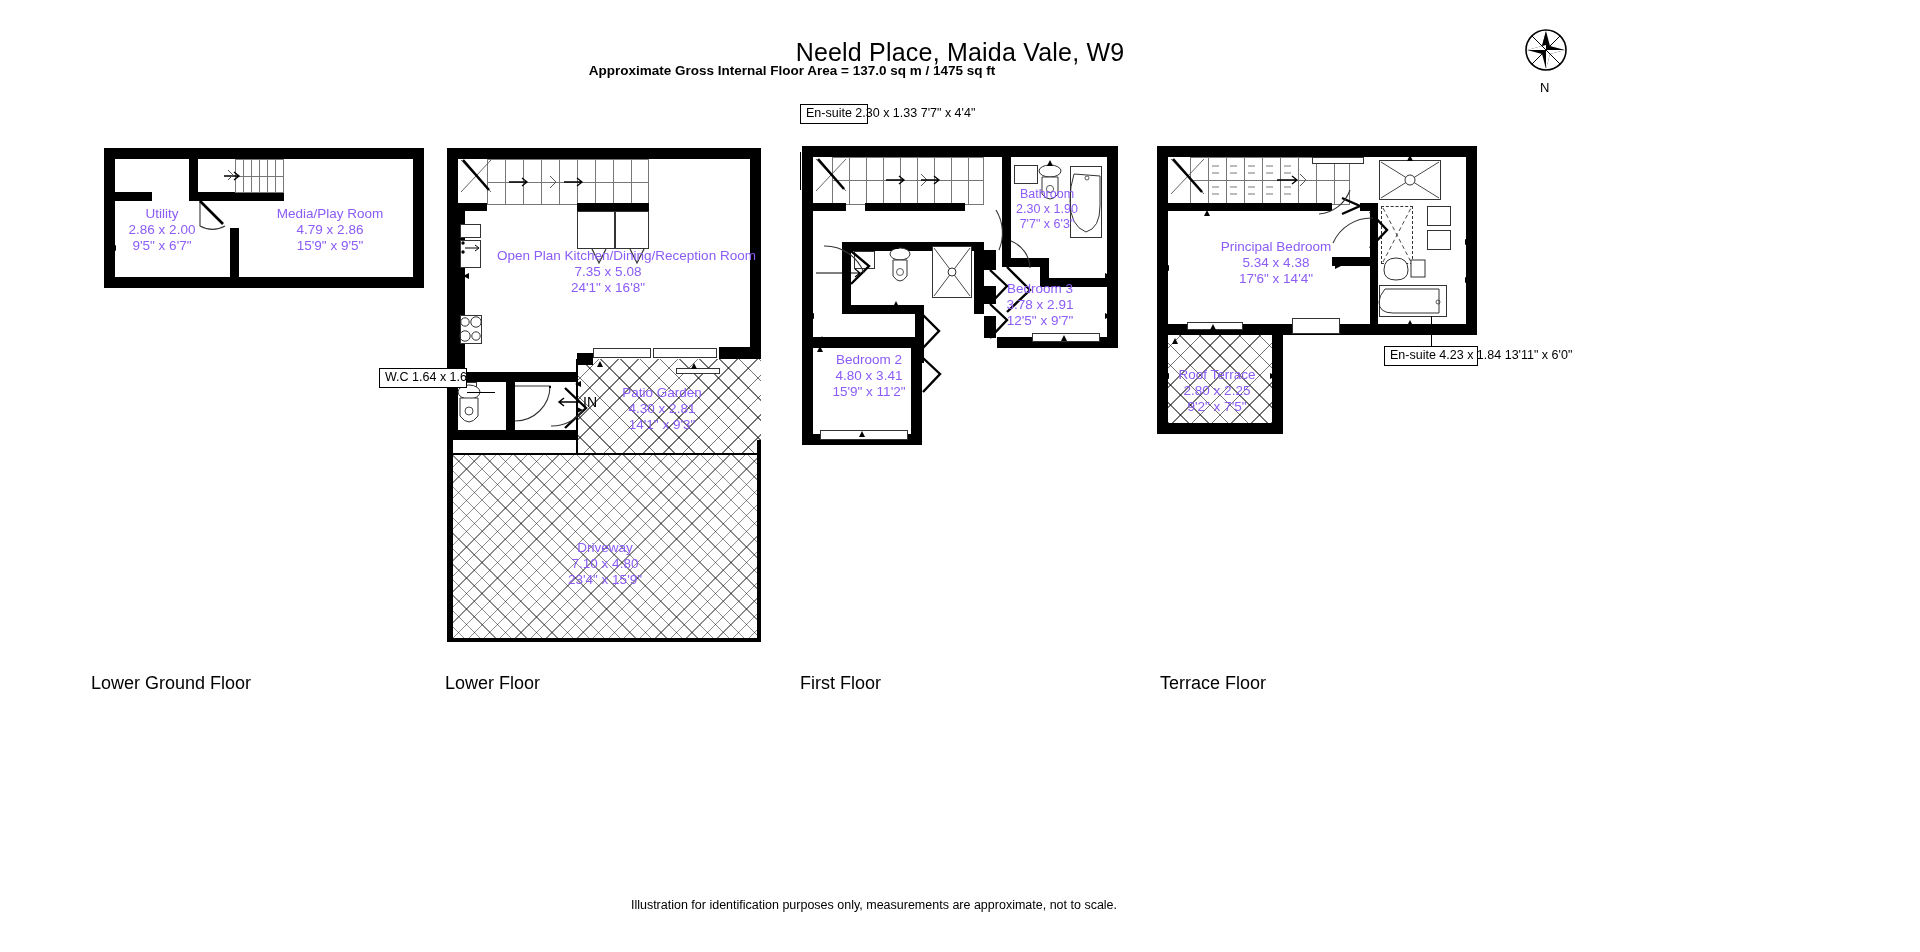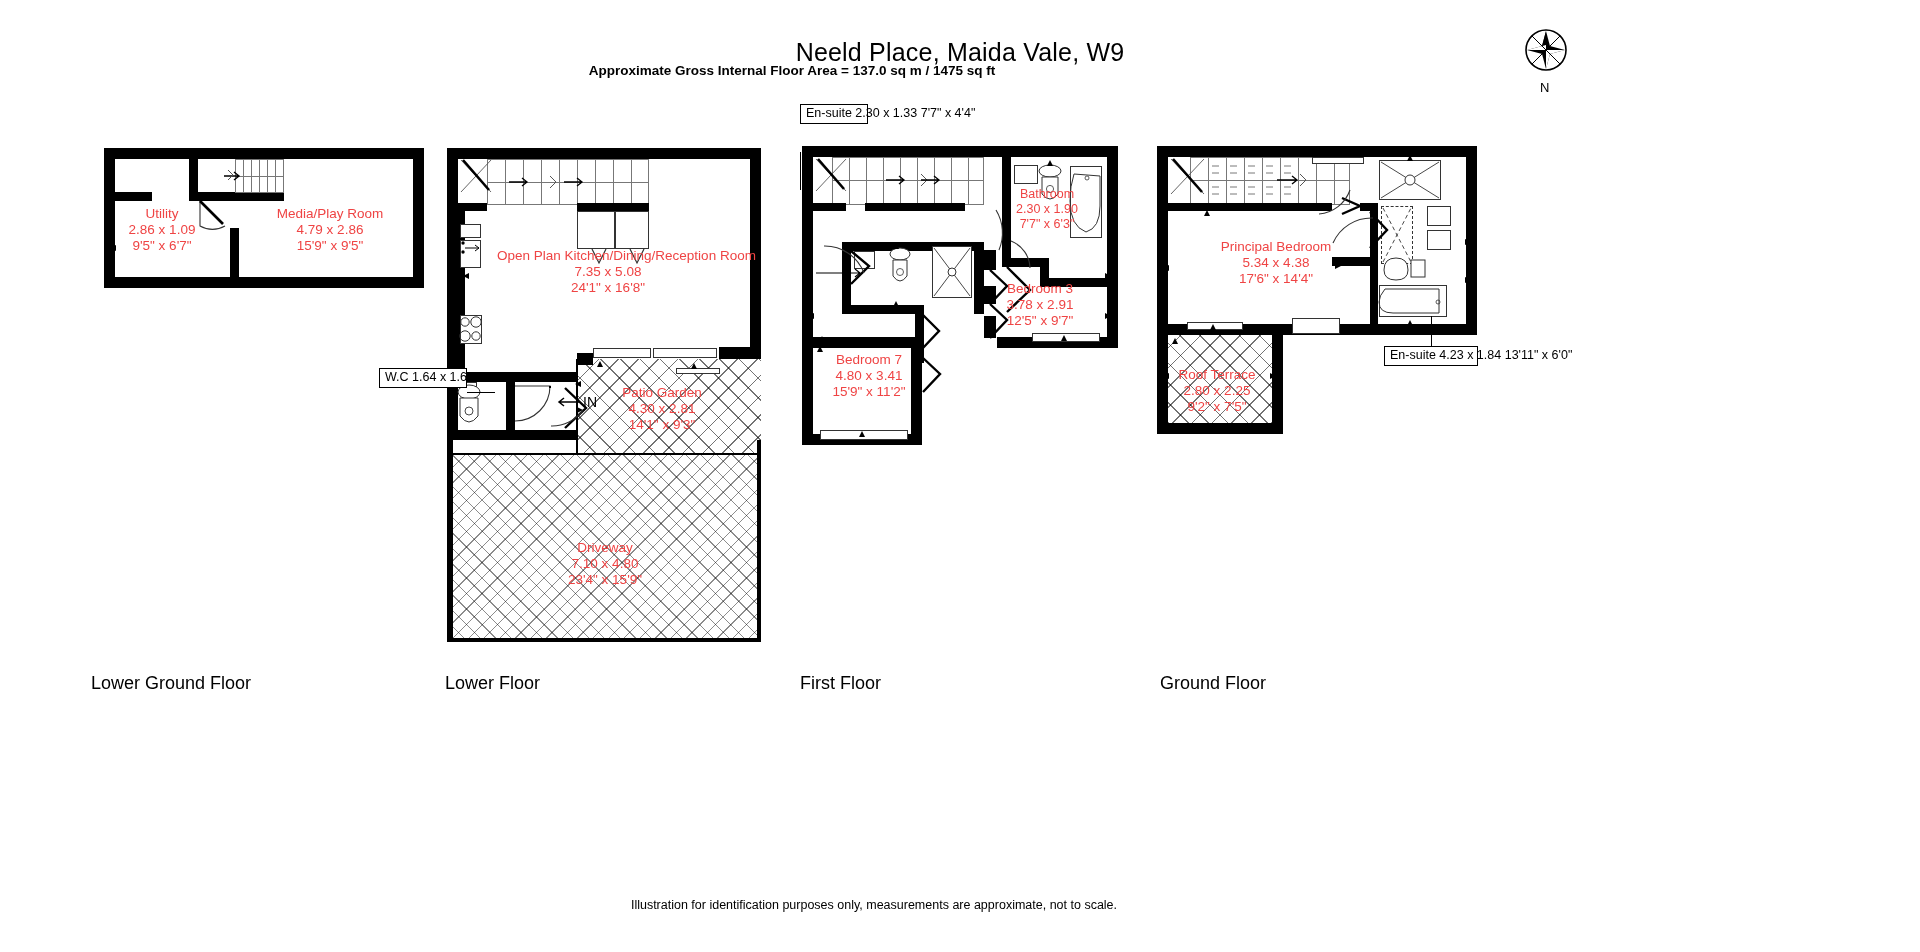--- a/index.html
+++ b/index.html
@@ -95,21 +95,21 @@
     background: #777;
   }
 
   
   .room-label {
     position: absolute;
     text-align: center;
     font-size: 13.5px;
     line-height: 16px;
     white-space: nowrap;
-    color: #ef4444;
+    color: #8b5cf6;
   }
   .room-label .rl-name { display: block; }
   .room-label .rl-m   { display: block; }
   .room-label .rl-ft  { display: block; }
 
   
   .callout {
     position: absolute;
     border: 1px solid #000;
     background: #fff;
@@ -200,21 +200,21 @@
     <path d="M96,53 L119,76" stroke="#000" stroke-width="2.6" fill="none"></path>
 
     <path d="M88,4 L85,10 L91,10 Z" fill="#000"></path>
     <path d="M31,131 L28,137 L34,137 Z" fill="#000"></path>
     <path d="M6,100 L12,97 L12,103 Z" fill="#000"></path>
   </svg>
 </div>
 
 <div class="room-label" style="left:107px; top:206px; width:110px;">
   <span class="rl-name">Utility</span>
-  <span class="rl-m">2.86 x 1.09</span>
+  <span class="rl-m">2.86 x 2.00</span>
   <span class="rl-ft">9'5" x 6'7"</span>
 </div>
 
 <div class="room-label" style="left:250px; top:206px; width:160px;">
   <span class="rl-name">Media/Play Room</span>
   <span class="rl-m">4.79 x 2.86</span>
   <span class="rl-ft">15'9" x 9'5"</span>
 </div>
 
 <div class="plan" id="plan-ground" style="left:447px; top:148px; width:314px; height:494px;">
@@ -445,21 +445,21 @@
   <span class="rl-ft">7'7" x 6'3"</span>
 </div>
 
 <div class="room-label" style="left:975px; top:281px; width:130px;">
   <span class="rl-name">Bedroom 3</span>
   <span class="rl-m">3.78 x 2.91</span>
   <span class="rl-ft">12'5" x 9'7"</span>
 </div>
 
 <div class="room-label" style="left:808px; top:352px; width:122px;">
-  <span class="rl-name">Bedroom 7</span>
+  <span class="rl-name">Bedroom 2</span>
   <span class="rl-m">4.80 x 3.41</span>
   <span class="rl-ft">15'9" x 11'2"</span>
 </div>
 
 <div class="plan" id="plan-second" style="left:1157px; top:146px; width:320px; height:292px;">
 
   <div class="wall" style="left:0;   top:0;   width:320px; height:11px;"></div>
   <div class="wall" style="left:0;   top:0;   width:11px;  height:190px;"></div>
   <div class="wall" style="left:309px;top:0;  width:11px;  height:188px;"></div>
   <div class="wall" style="left:0; top:178px; width:320px; height:11px;"></div>
@@ -557,15 +557,15 @@
 <div class="callout" style="left:1384px; top:346px; width:94px;">
   <span class="rl-name">En-suite</span>
   <span class="rl-m">4.23 x 1.84</span>
   <span class="rl-ft">13'11" x 6'0"</span>
 </div>
 <div class="leader" style="left:1431px; top:316px; width:1px; height:30px;"></div>
 
 <div class="floor-caption" style="left:91px;  top:673px;">Lower Ground Floor</div>
 <div class="floor-caption" style="left:445px; top:673px;">Lower Floor</div>
 <div class="floor-caption" style="left:800px; top:673px;">First Floor</div>
-<div class="floor-caption" style="left:1160px;top:673px;">Ground Floor</div>
+<div class="floor-caption" style="left:1160px;top:673px;">Terrace Floor</div>
 
 <div id="footer-note">Illustration for identification purposes only, measurements are approximate, not to scale.</div>
 
 </body></html>

